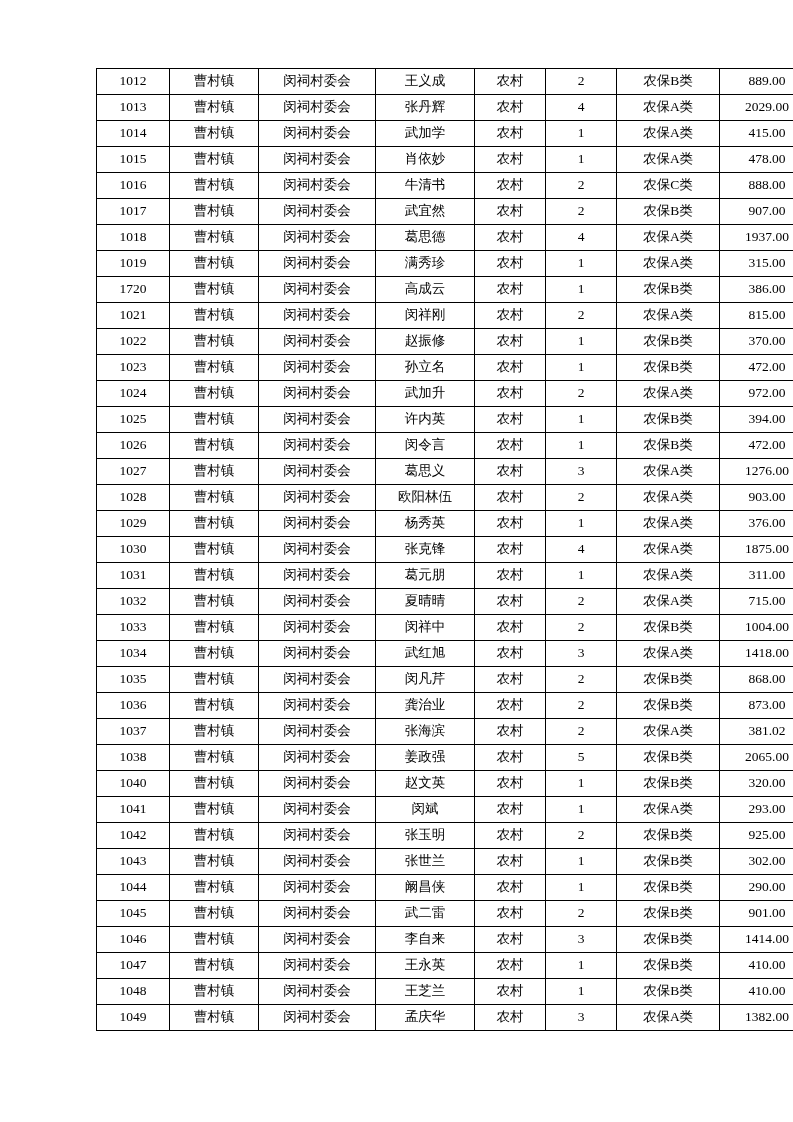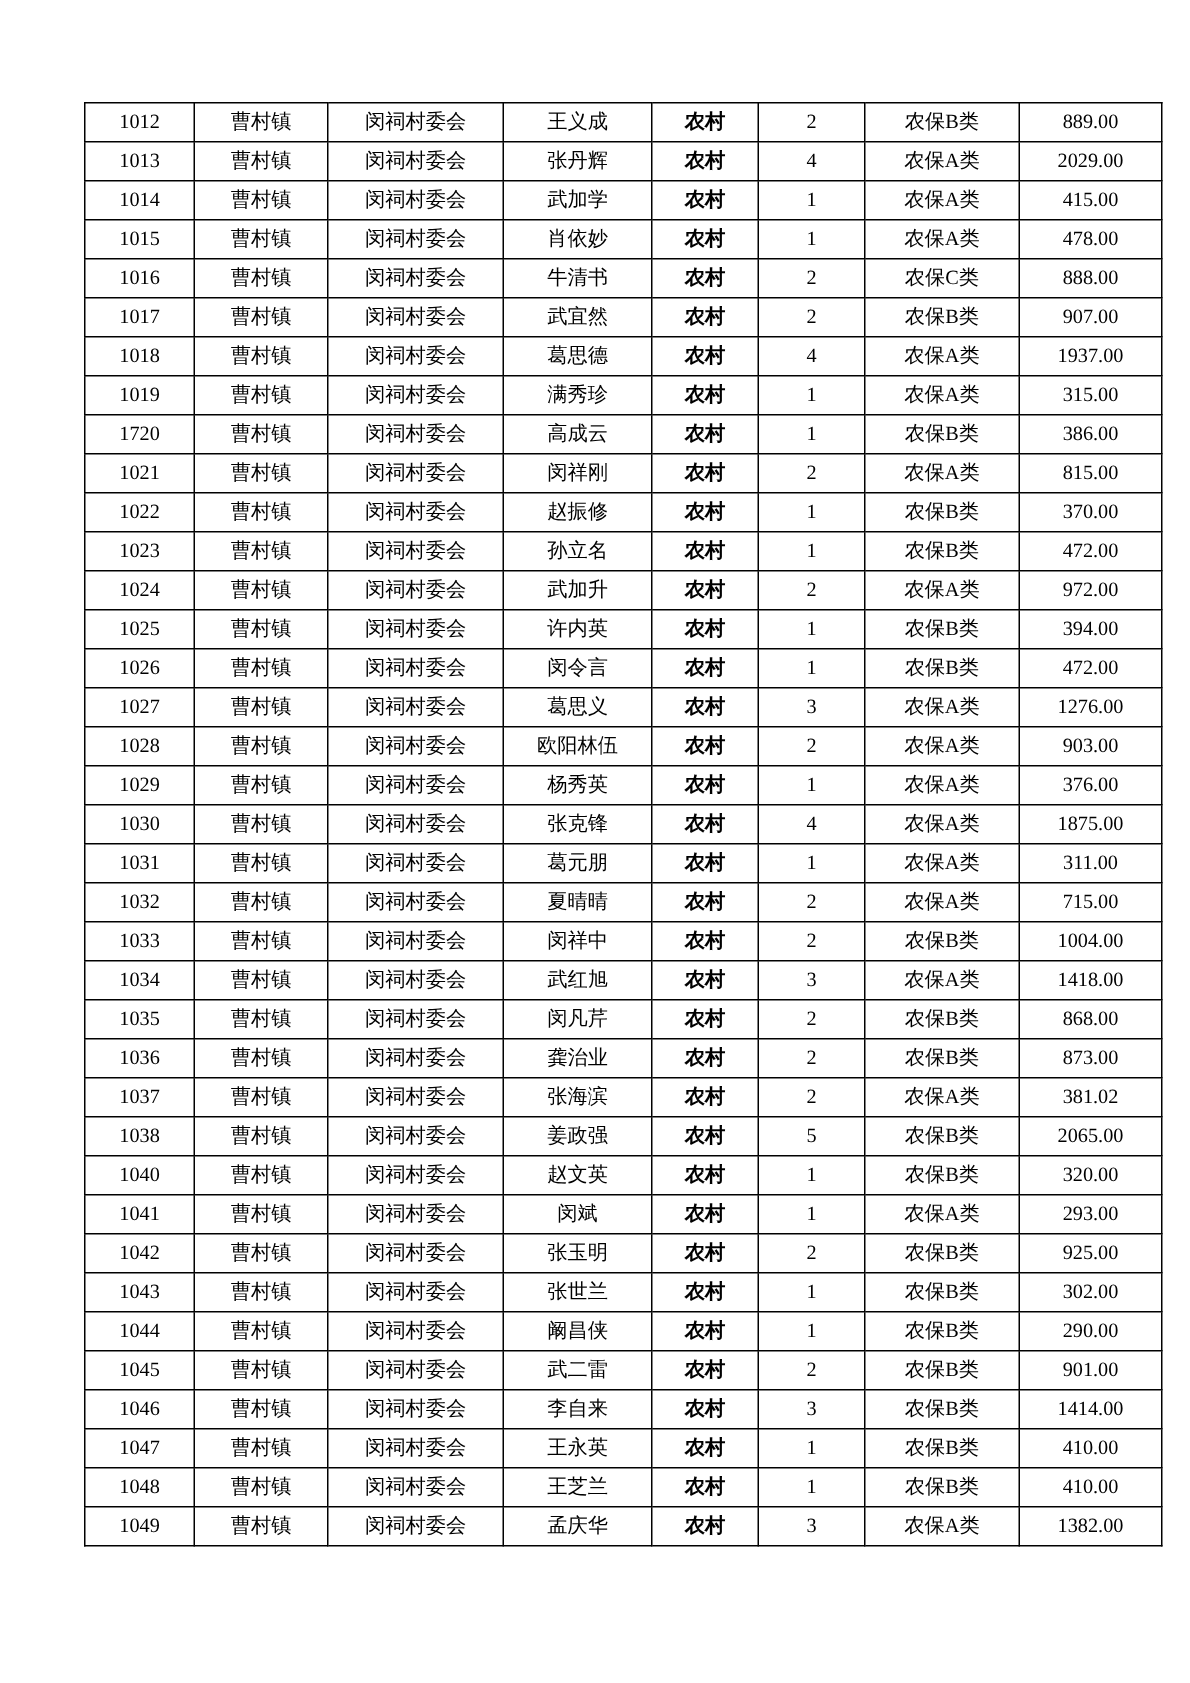--- a/index.html
+++ b/index.html
@@ -11,21 +11,21 @@
     width: 793px;
     height: 1122px;
     font-family: "Liberation Serif", "DejaVu Serif", serif;
     color: #000000;
   }
   .page {
     position: relative;
     width: 793px;
     height: 1122px;
     box-sizing: border-box;
-    padding: 68px 68px 0 56px;
+    padding: 68px 68px 0 96px;
   }
   table.roster {
     border-collapse: collapse;
     table-layout: fixed;
     width: 657px;
     margin: 0;
   }
   table.roster td {
     border: 1px solid #000000;
     height: 25px;
@@ -34,21 +34,21 @@
     vertical-align: middle;
     font-size: 13.5px;
     line-height: 1.05;
     white-space: nowrap;
     overflow: hidden;
   }
   td.c-id      { width: 68px; }
   td.c-town    { width: 84px; }
   td.c-village { width: 112px; }
   td.c-name    { width: 94px; }
-  td.c-type    { width: 66px; font-weight: bold; }
+  td.c-type    { width: 66px; }
   td.c-count   { width: 66px; }
   td.c-cat     { width: 98px; }
   td.c-amount  { width: 90px; }
   td.num {
     font-family: "Liberation Serif", "DejaVu Serif", serif;
   }
 </style>
 </head>
 <body>
 

